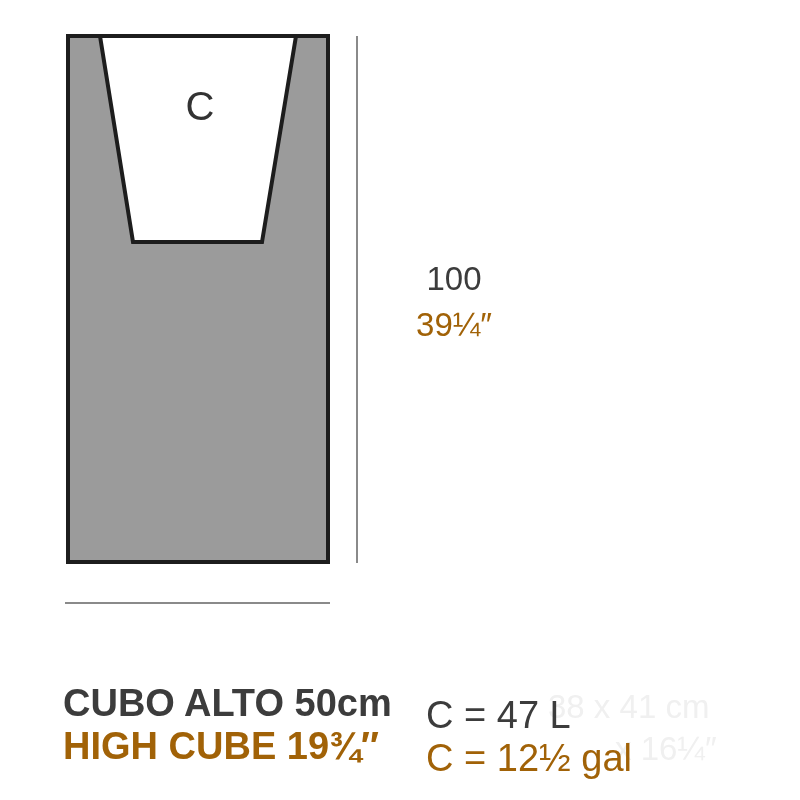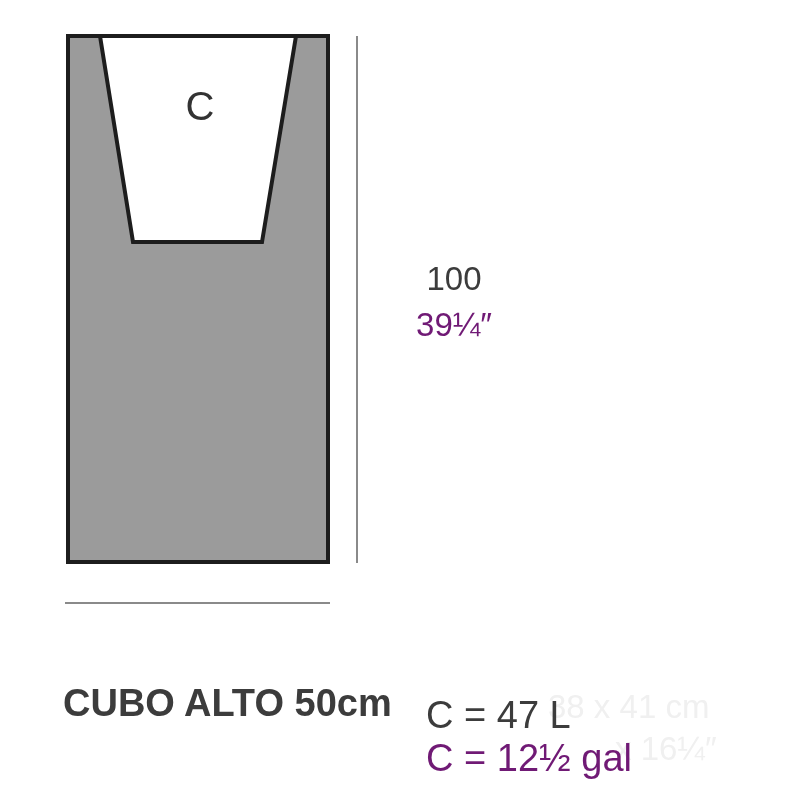--- a/index.html
+++ b/index.html
@@ -19,21 +19,21 @@
   .diagram-svg {
     position: absolute;
     left: 0;
     top: 0;
   }
   .txt {
     position: absolute;
     white-space: nowrap;
   }
   .dark  { color: #3c3c3c; }
-  .light { color: #701a75; }
+  .light { color: #a16207; }
   .ghost { color: #f0f0f0; text-align: right; }
 
   .cavity-label {
     left: 176px;
     top: 84px;
     width: 48px;
     text-align: center;
     font-size: 40px;
     color: #333333;
   }
@@ -94,20 +94,21 @@
     <div class="dark">100</div>
     <div class="light">39¼″</div>
   </div>
 
 
   <div class="txt ghost ghost-1">38 x 41 cm</div>
   <div class="txt ghost ghost-2">x 16¼″</div>
 
   <div class="txt product-name">
     <div class="dark">CUBO ALTO 50cm</div>
+    <div class="light">HIGH CUBE 19¾″</div>
   </div>
 
   <div class="txt capacity">
     <div class="dark">C = 47 L</div>
     <div class="light">C = 12½ gal</div>
   </div>
 
 </div>
 
 </body></html>

